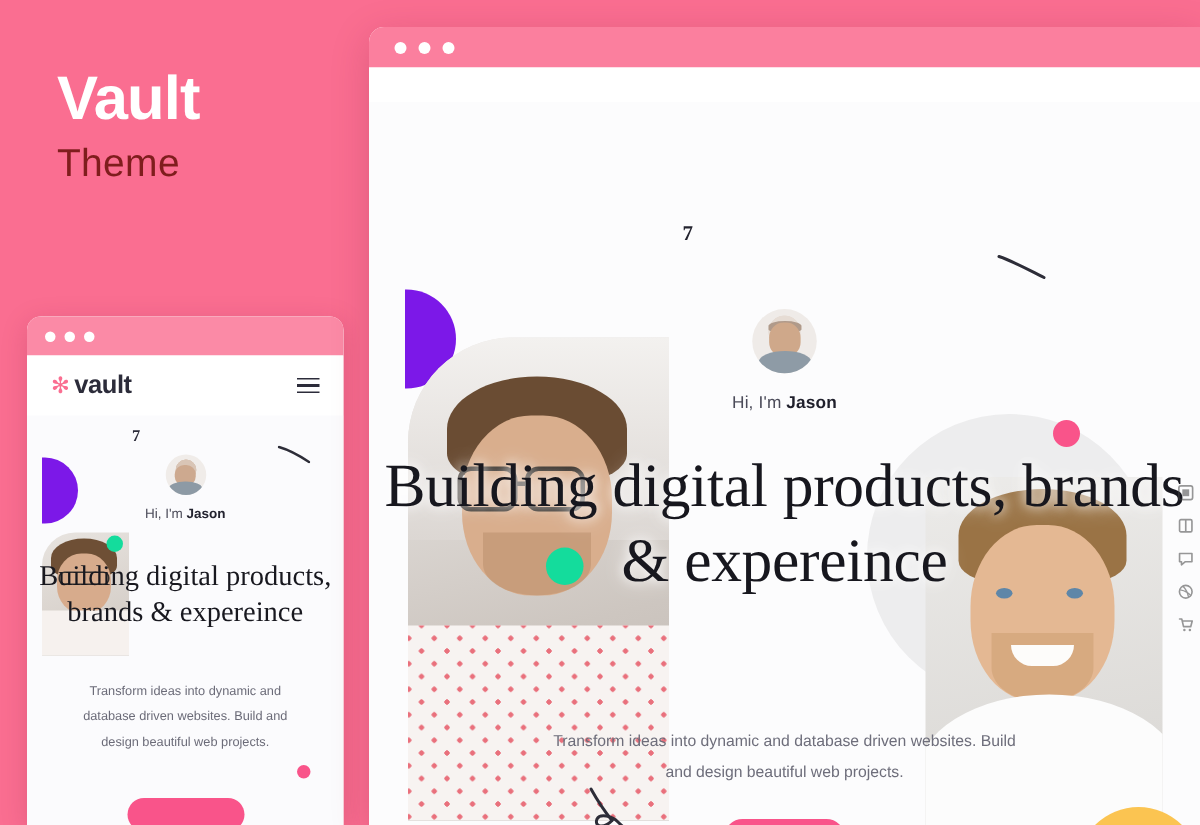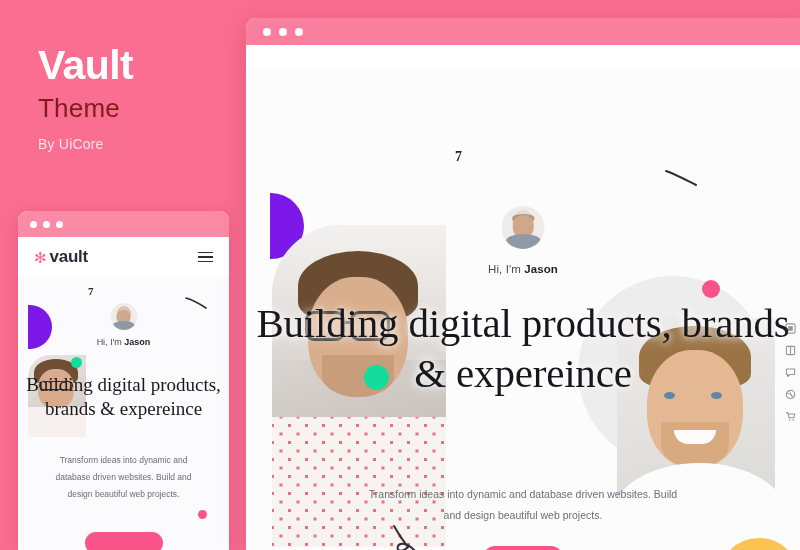--- a/index.html
+++ b/index.html
@@ -324,21 +324,20 @@
 </head>
 <body>
 
 <div id="root">
 
   <div class="left-panel">
 
     <div class="brand-block">
       <div class="brand-title">Vault</div>
       <div class="brand-sub">Theme</div>
-      <div class="brand-by">By UiCore</div>
     </div>
 
     <div class="mobile-frame">
 
       <div class="mobile-chrome">
         <span class="dot"></span>
         <span class="dot"></span>
         <span class="dot"></span>
       </div>
 

